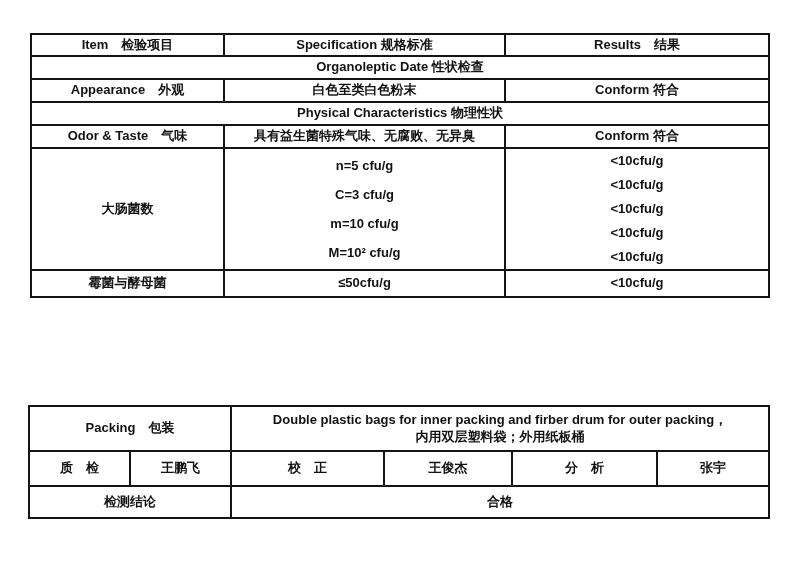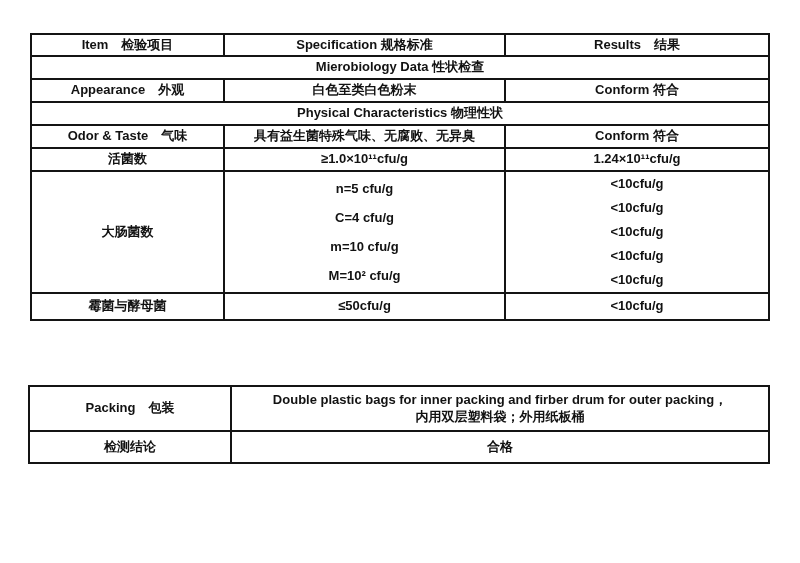--- a/index.html
+++ b/index.html
@@ -6,21 +6,21 @@
   body{
     width:800px;height:563px;position:relative;background:#ffffff;
     font-family:"Liberation Sans","DejaVu Sans",sans-serif;color:#121212;
   }
   table{border-collapse:collapse;table-layout:fixed;position:absolute;}
   td{
     border:2px solid #141414;text-align:center;vertical-align:middle;
     padding:0;font-size:13px;font-weight:700;overflow:hidden;line-height:1.25;
   }
   #main-table{left:30px;top:33px;width:738px;}
-  #info-table{left:28px;top:385px;width:740px;padding-left:32px;}
+  #info-table{left:28px;top:405px;width:740px;padding-left:32px;}
   tr.h22 td{height:20px;}
   tr.h23 td{height:21px;}
   tr.h27 td{height:25px;margin-top:30px;}
   tr.coliform td{height:119px;}
   tr.packing td{height:43px;}
   tr.expir td{height:31px;}
   tr.sig td{height:33px;}
   tr.concl td{height:30px;}
   .spec-lines div{line-height:29px;}
   .result-lines div{line-height:24px;}
@@ -34,46 +34,41 @@
       <col style="width:281px">
       <col style="width:264px">
     </colgroup>
   <tbody>
       <tr class="h22">
     <td>Item　检验项目</td>
     <td>Specification 规格标准</td>
     <td>Results　结果</td>
   </tr>
   <tr class="h23">
-    <td colspan="3">Mierobiology Data 性状检查</td>
+    <td colspan="3">Organoleptic Date 性状检查</td>
   </tr>
   <tr class="h23">
     <td>Appearance　外观</td>
     <td>白色至类白色粉末</td>
     <td>Conform 符合</td>
   </tr>
   <tr class="h23">
     <td colspan="3">Physical Characteristics 物理性状</td>
   </tr>
   <tr class="h23">
     <td>Odor &amp; Taste　气味</td>
     <td>具有益生菌特殊气味、无腐败、无异臭</td>
     <td>Conform 符合</td>
   </tr>
-  <tr class="h23">
-    <td>活菌数</td>
-    <td>≥1.0×10¹¹cfu/g</td>
-    <td>1.24×10¹¹cfu/g</td>
-  </tr>
   <tr class="coliform">
     <td>大肠菌数</td>
     <td>
       <div class="spec-lines">
         <div>n=5 cfu/g</div>
-        <div>C=4 cfu/g</div>
+        <div>C=3 cfu/g</div>
         <div>m=10 cfu/g</div>
         <div>M=10² cfu/g</div>
       </div>
     </td>
     <td>
       <div class="result-lines">
         <div>&lt;10cfu/g</div>
         <div>&lt;10cfu/g</div>
         <div>&lt;10cfu/g</div>
         <div>&lt;10cfu/g</div>
@@ -99,18 +94,26 @@
       <col style="width:112px">
   </colgroup>
   <tbody>
       <tr class="packing">
     <td colspan="2">Packing　包装</td>
     <td colspan="4">
       <div>Double plastic bags for inner packing and firber drum for outer packing，</div>
       <div>内用双层塑料袋；外用纸板桶</div>
     </td>
   </tr>
+  <tr class="sig">
+    <td>质　检</td>
+    <td>王鹏飞</td>
+    <td>校　正</td>
+    <td>王俊杰</td>
+    <td>分　析</td>
+    <td>张宇</td>
+  </tr>
   <tr class="concl">
     <td colspan="2">检测结论</td>
     <td colspan="4">合格</td>
   </tr>
 </tbody>
   </table>
 
 </body></html>

